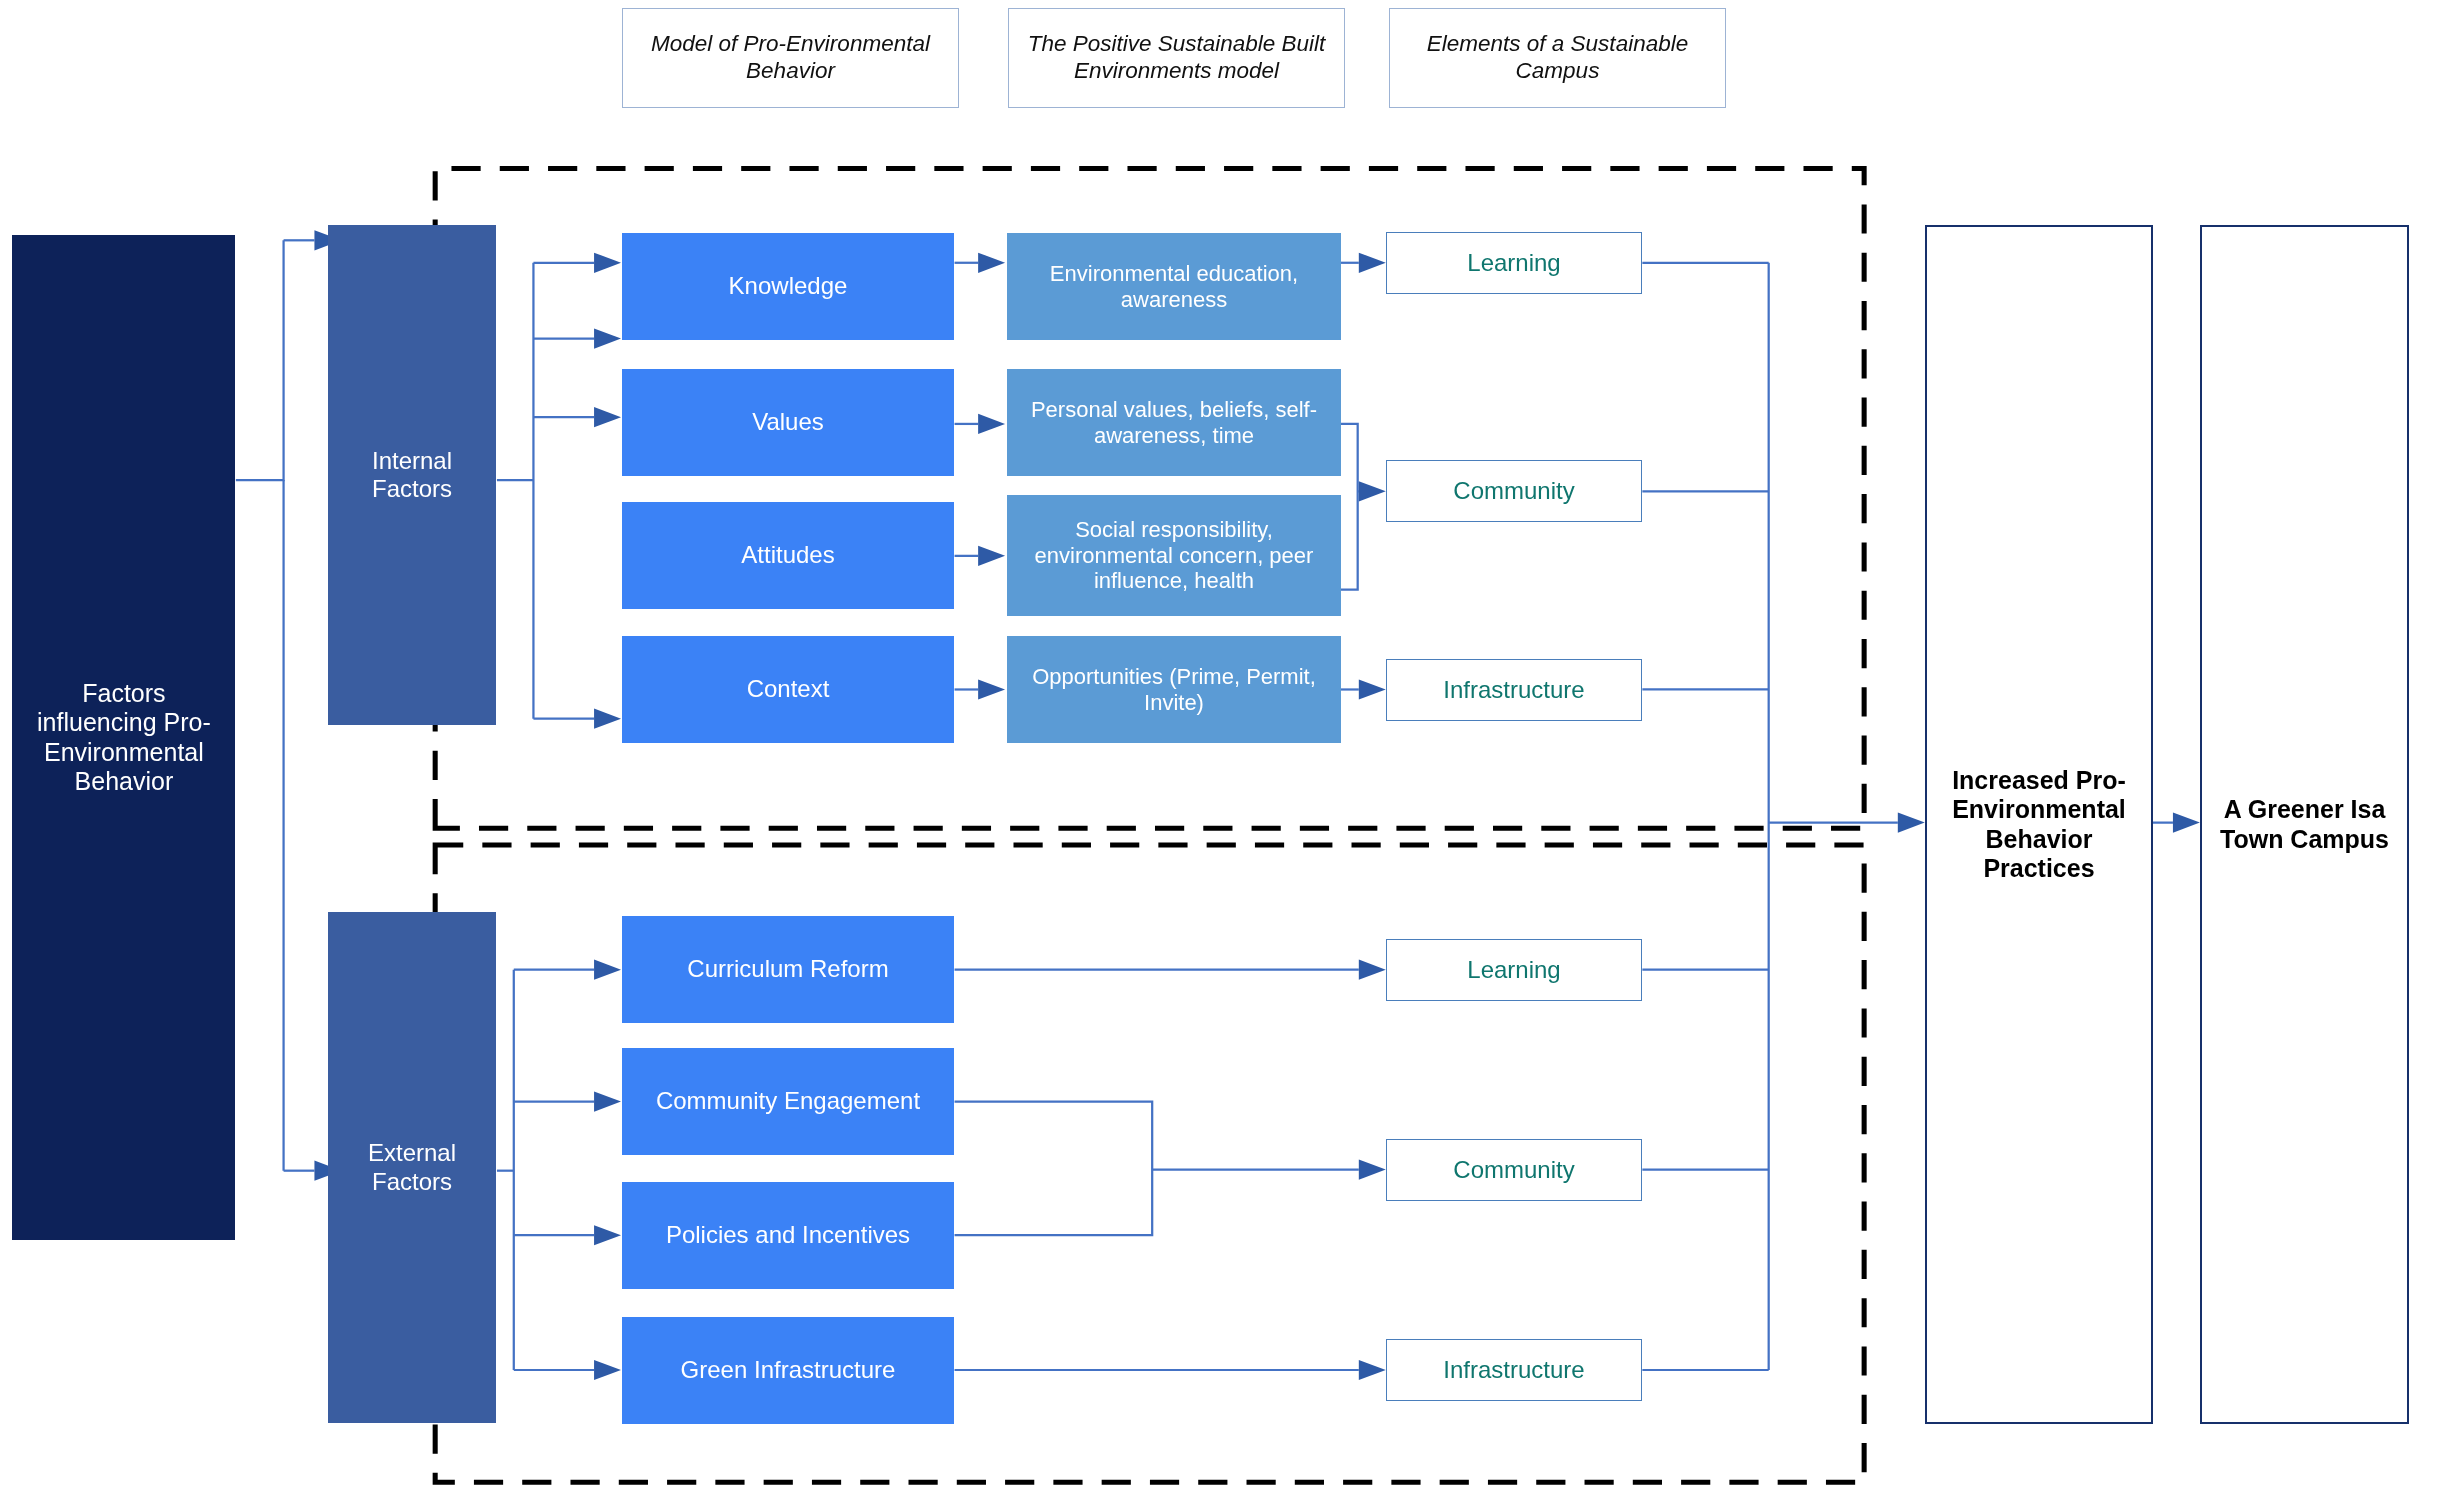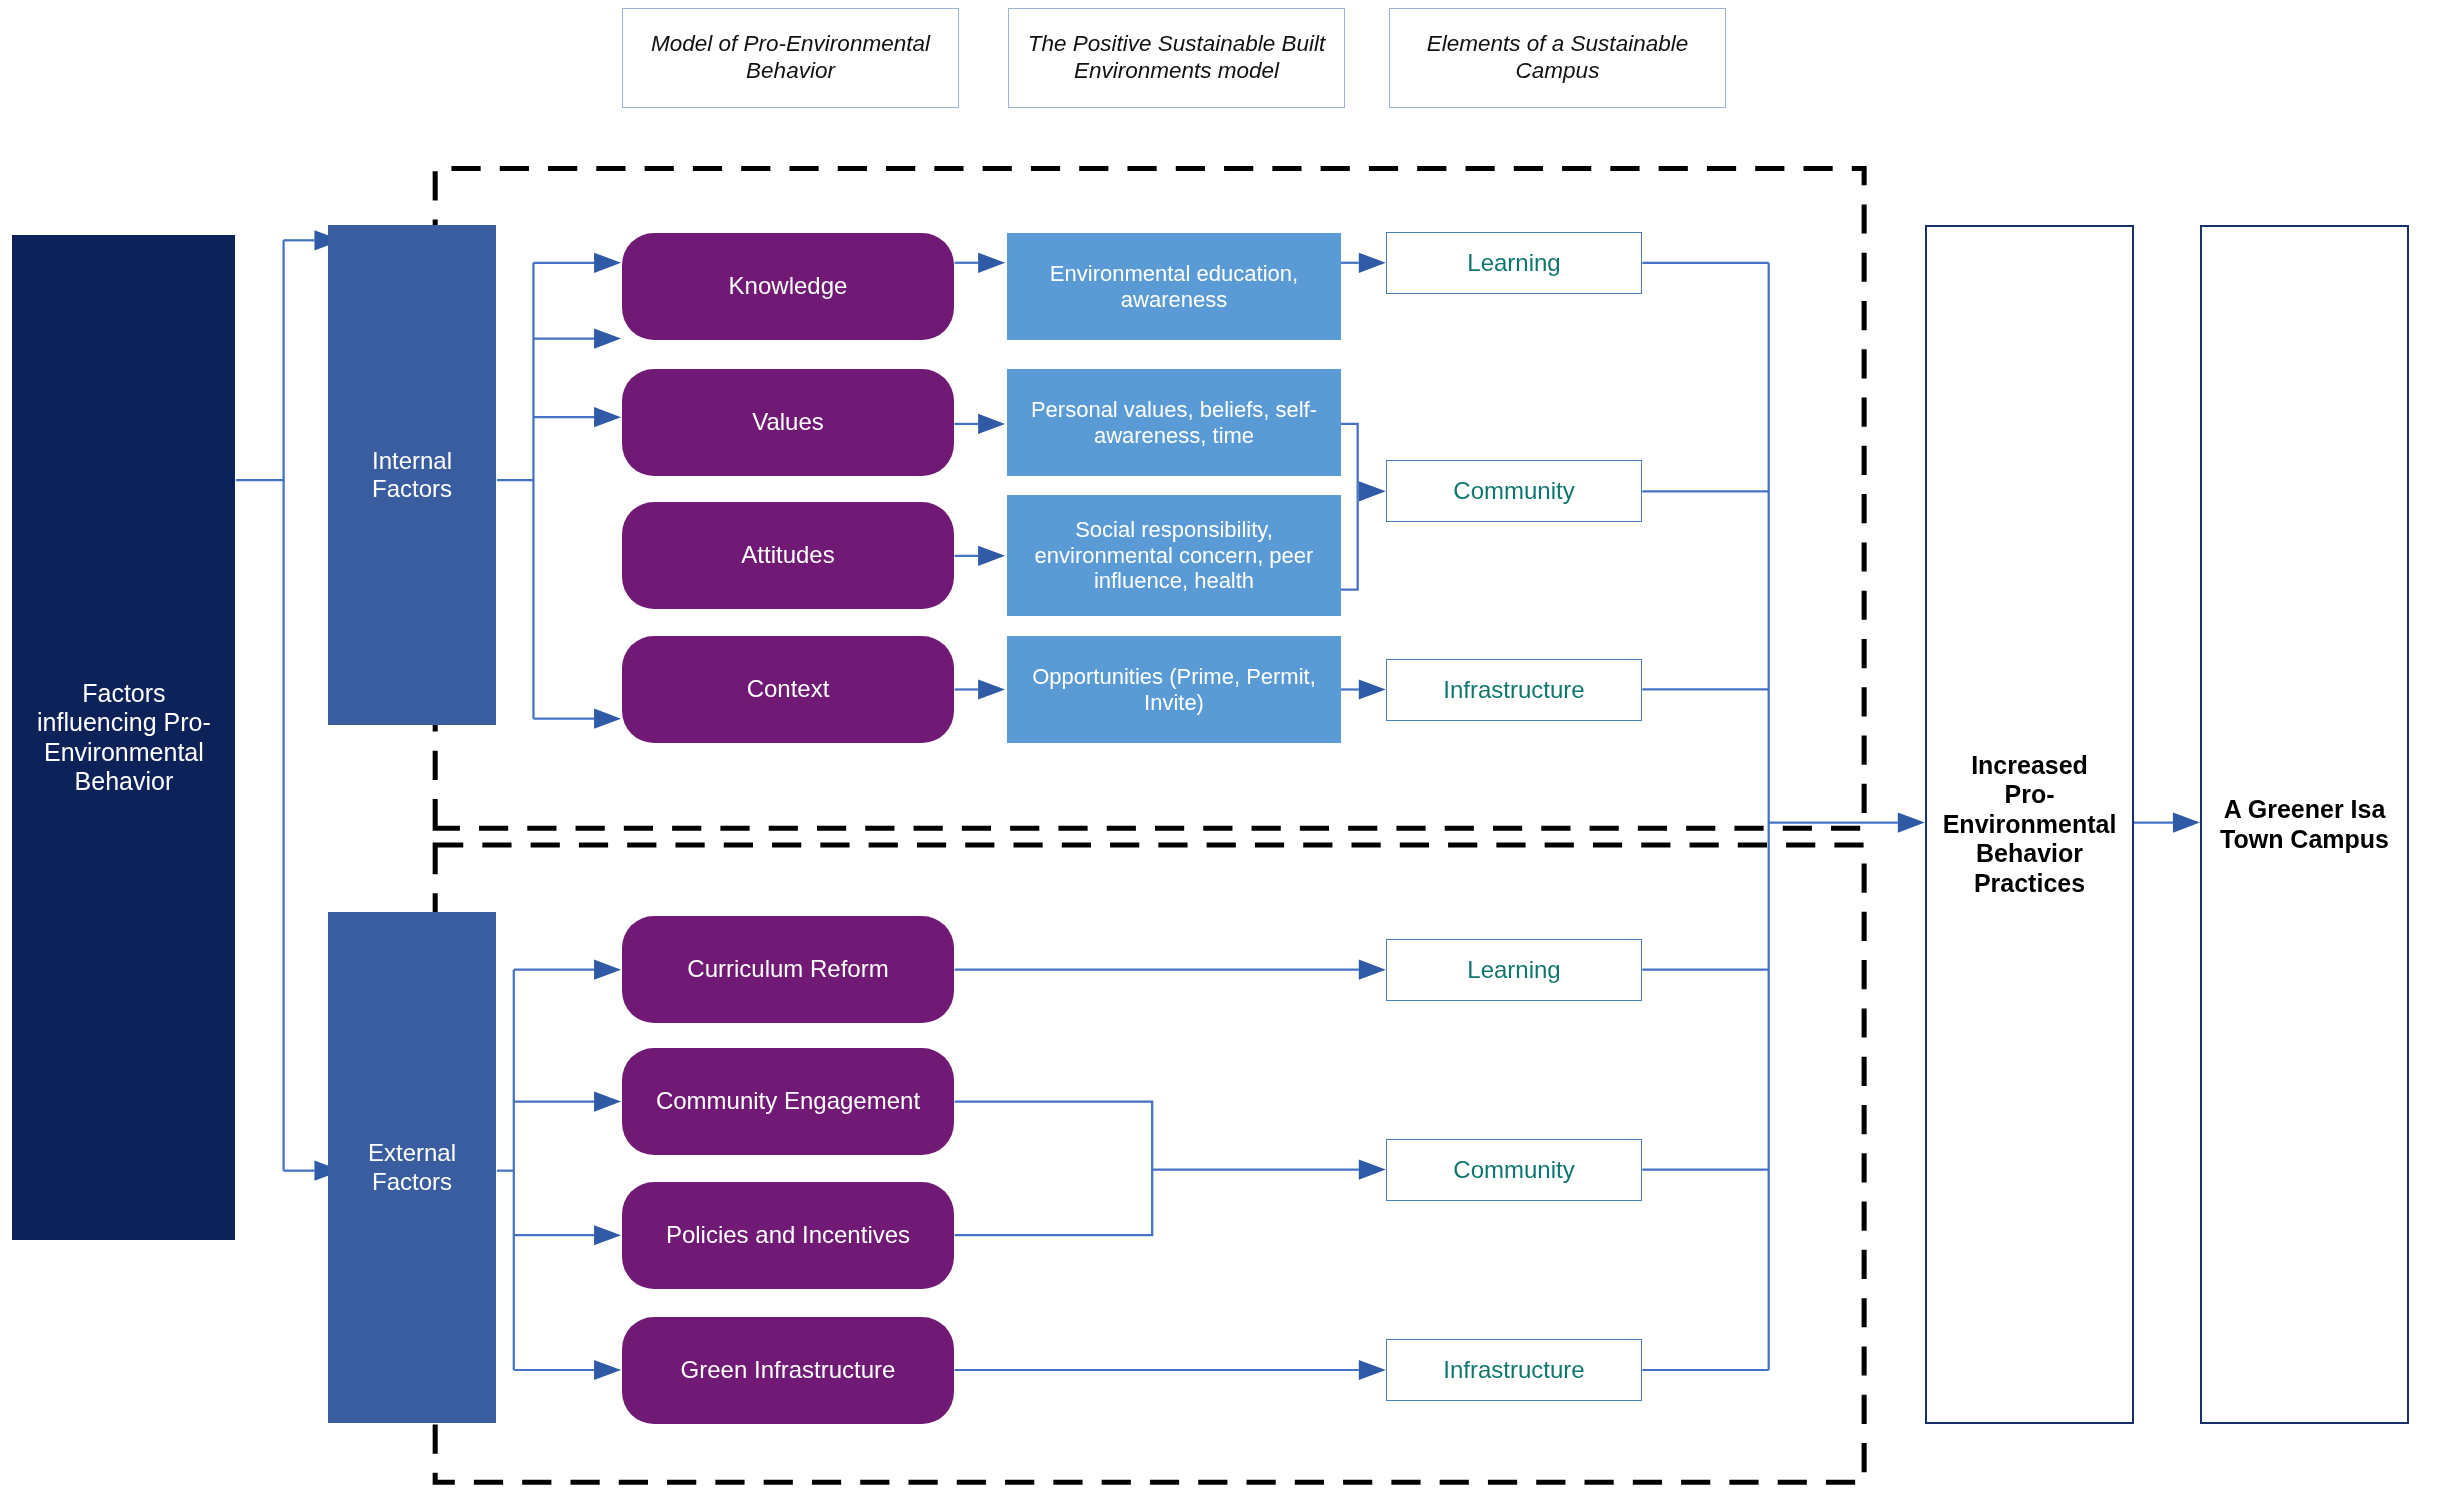--- a/index.html
+++ b/index.html
@@ -14,21 +14,21 @@
   .hdr{border:1.7px solid #9DB3D4;background:#fff;color:#111;
        font-style:italic;font-size:22.5px;padding:3.4px 7.9px;}
 
   
   .navy{background:#0D2259;color:#fff;font-size:25px;border:1.1px solid #0D2259;}
 
   
   .factor{background:#3A5DA0;color:#fff;font-size:24px;}
 
   
-  .driver{background:#701a75;color:#fff;font-size:24px;border-radius:32px;}
+  .driver{background:#3b82f6;color:#fff;font-size:24px;}
 
   
   .descr{background:#5B9BD5;color:#fff;font-size:22px;}
 
   
   .elem{background:#fff;color:#0f766e;font-size:24px;border:1.7px solid #4A7EBB;}
 
   
   .outcome{background:#fff;color:#000;font-size:25px;font-weight:bold;
            border:2.2px solid #16306B;}
@@ -146,17 +146,17 @@
 
   <div class="box driver" style="left:622px;top:916px;width:332px;height:107px;padding:0 6.7px;">Curriculum Reform</div>
   <div class="box driver" style="left:622px;top:1048px;width:332px;height:107px;padding:0 6.7px;">Community Engagement</div>
   <div class="box driver" style="left:622px;top:1182px;width:332px;height:107px;padding:0 6.7px;">Policies and Incentives</div>
   <div class="box driver" style="left:622px;top:1317px;width:332px;height:107px;padding:0 6.7px;">Green Infrastructure</div>
 
   <div class="box elem" style="left:1386px;top:939px;width:256px;height:62px;">Learning</div>
   <div class="box elem" style="left:1386px;top:1139px;width:256px;height:62px;">Community</div>
   <div class="box elem" style="left:1386px;top:1339px;width:256px;height:62px;">Infrastructure</div>
 
-  <div class="box outcome" style="left:1925px;top:225px;width:209px;height:1199px;padding:0 15.7px;">Increased Pro-Environmental Behavior Practices</div>
+  <div class="box outcome" style="left:1925px;top:225px;width:228px;height:1199px;padding:0 15.7px;">Increased Pro-Environmental Behavior Practices</div>
   <div class="box outcome" style="left:2200px;top:225px;width:209px;height:1199px;padding:0 15.7px;">A Greener Isa Town Campus</div>
 
 </div>
 
 
 </body></html>

